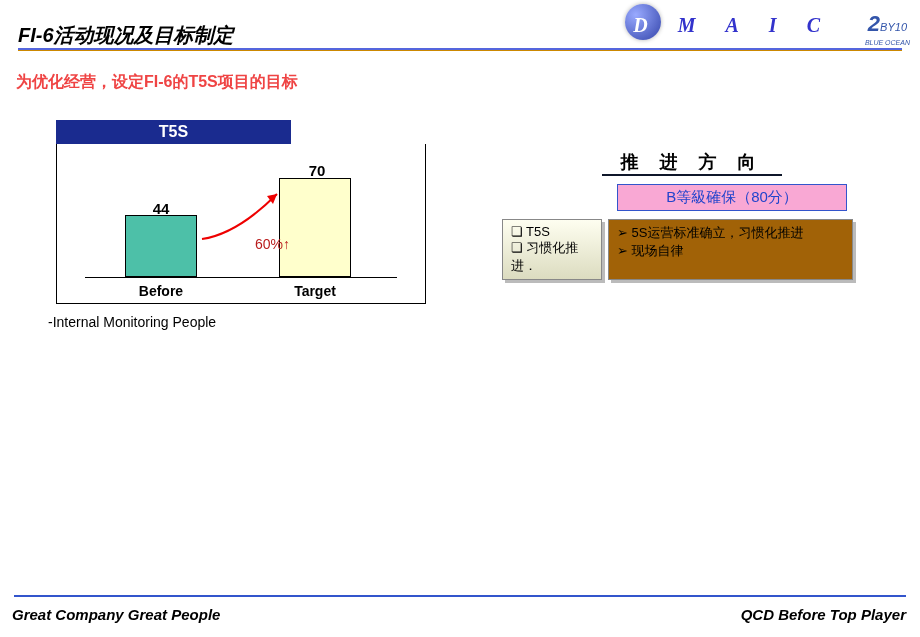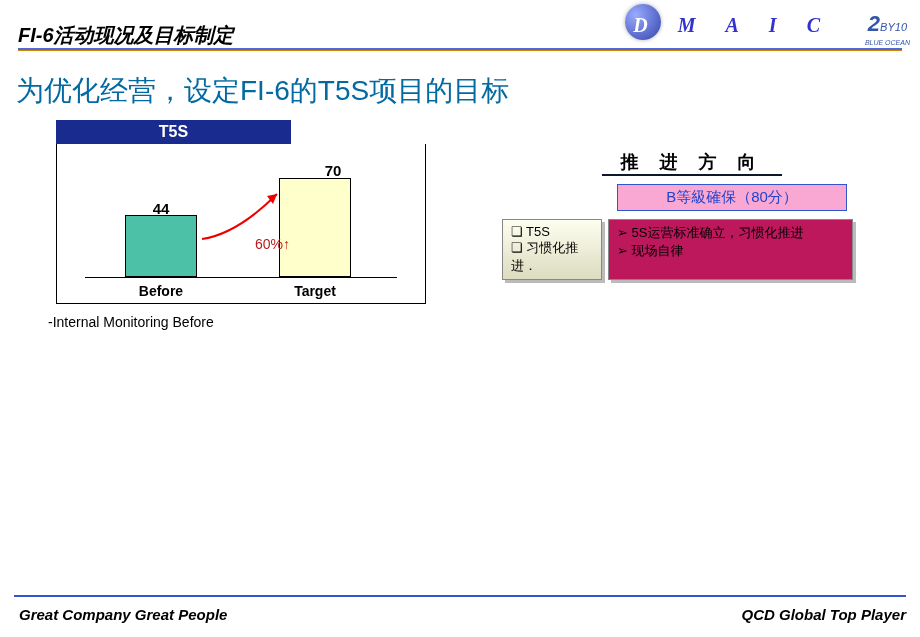--- a/index.html
+++ b/index.html
@@ -79,23 +79,23 @@
       top: 48px;
       left: 18px;
       right: 18px;
       height: 3px;
       background: linear-gradient(to bottom, #5566dd 0%, #5566dd 60%, #cc8800 60%, #cc8800 100%);
     }
     .subtitle {
       position: absolute;
       top: 72px;
       left: 16px;
-      font-size: 28px;
-      font-weight: normal;
-      color: #0369a1;
+      font-size: 16px;
+      font-weight: bold;
+      color: #ef4444;
     }
     .chart-container {
       position: absolute;
       top: 120px;
       left: 56px;
       width: 370px;
     }
     .chart-header {
       background: #1a2b8f;
       color: #fff;
@@ -208,21 +208,21 @@
     }
     .info-row {
       display: flex;
       gap: 6px;
     }
     .info-box {
       border: 1px solid #888;
       box-shadow: 3px 3px 0 #bbb;
       padding: 4px 8px;
       font-size: 13px;
-      background: #be185d;
+      background: #a16207;
     }
     .info-box-left {
       width: 100px;
       background: linear-gradient(to bottom, #fefef0, #dcdcc0);
     }
     .info-box-right {
       width: 245px;
     }
     .bullet-item::before {
       content: "❏ ";
@@ -234,21 +234,21 @@
       position: absolute;
       bottom: 40px;
       left: 14px;
       right: 14px;
       height: 2px;
       background: #3355cc;
     }
     .footer-left {
       position: absolute;
       bottom: 14px;
-      left: 19px;
+      left: 12px;
       font-weight: bold;
       font-style: italic;
       font-size: 15px;
     }
     .footer-right {
       position: absolute;
       bottom: 14px;
       right: 14px;
       font-weight: bold;
       font-style: italic;
@@ -280,42 +280,42 @@
 <div class="subtitle">为优化经营，设定FI-6的T5S项目的目标</div>
 
 <div class="chart-container">
   <div class="chart-header">T5S</div>
   <div class="point-label">Point</div>
   <div class="chart-body">
     <div class="baseline"></div>
     <div class="bar bar-before"></div>
     <div class="bar bar-target"></div>
     <div class="bar-label-top" style="left:68px;top:56px;">44</div>
-    <div class="bar-label-top" style="left:240px;top:18px;">70</div>
+    <div class="bar-label-top" style="left:224px;top:18px;">70</div>
     <div class="bar-label-bottom" style="left:54px;">Before</div>
     <div class="bar-label-bottom" style="left:208px;">Target</div>
     <svg class="arrow-path" viewBox="0 0 100 60">
       <path d="M 5 55 Q 40 50 80 10" stroke="#ee0000" stroke-width="2" fill="none"></path>
       <path d="M 80 10 L 70 12 L 76 20 Z" fill="#ee0000"></path>
     </svg>
     <div class="arrow-text">60%↑</div>
   </div>
 </div>
-<div class="footnote">-Internal Monitoring Before</div>
+<div class="footnote">-Internal Monitoring People</div>
 
 <div class="direction-panel">
   <div class="direction-title">推 进 方 向</div>
   <div class="grade-box">B等級確保（80分）</div>
   <div class="info-row">
     <div class="info-box info-box-left">
       <div class="bullet-item">T5S</div>
       <div class="bullet-item">习惯化推进．</div>
     </div>
     <div class="info-box info-box-right">
       <div class="arrow-item">5S运营标准确立，习惯化推进</div>
       <div class="arrow-item">现场自律</div>
     </div>
   </div>
 </div>
 
 <div class="footer-line"></div>
 <div class="footer-left">Great Company Great People</div>
-<div class="footer-right">QCD Global Top Player</div>
+<div class="footer-right">QCD Before Top Player</div>
 
 </body></html>

